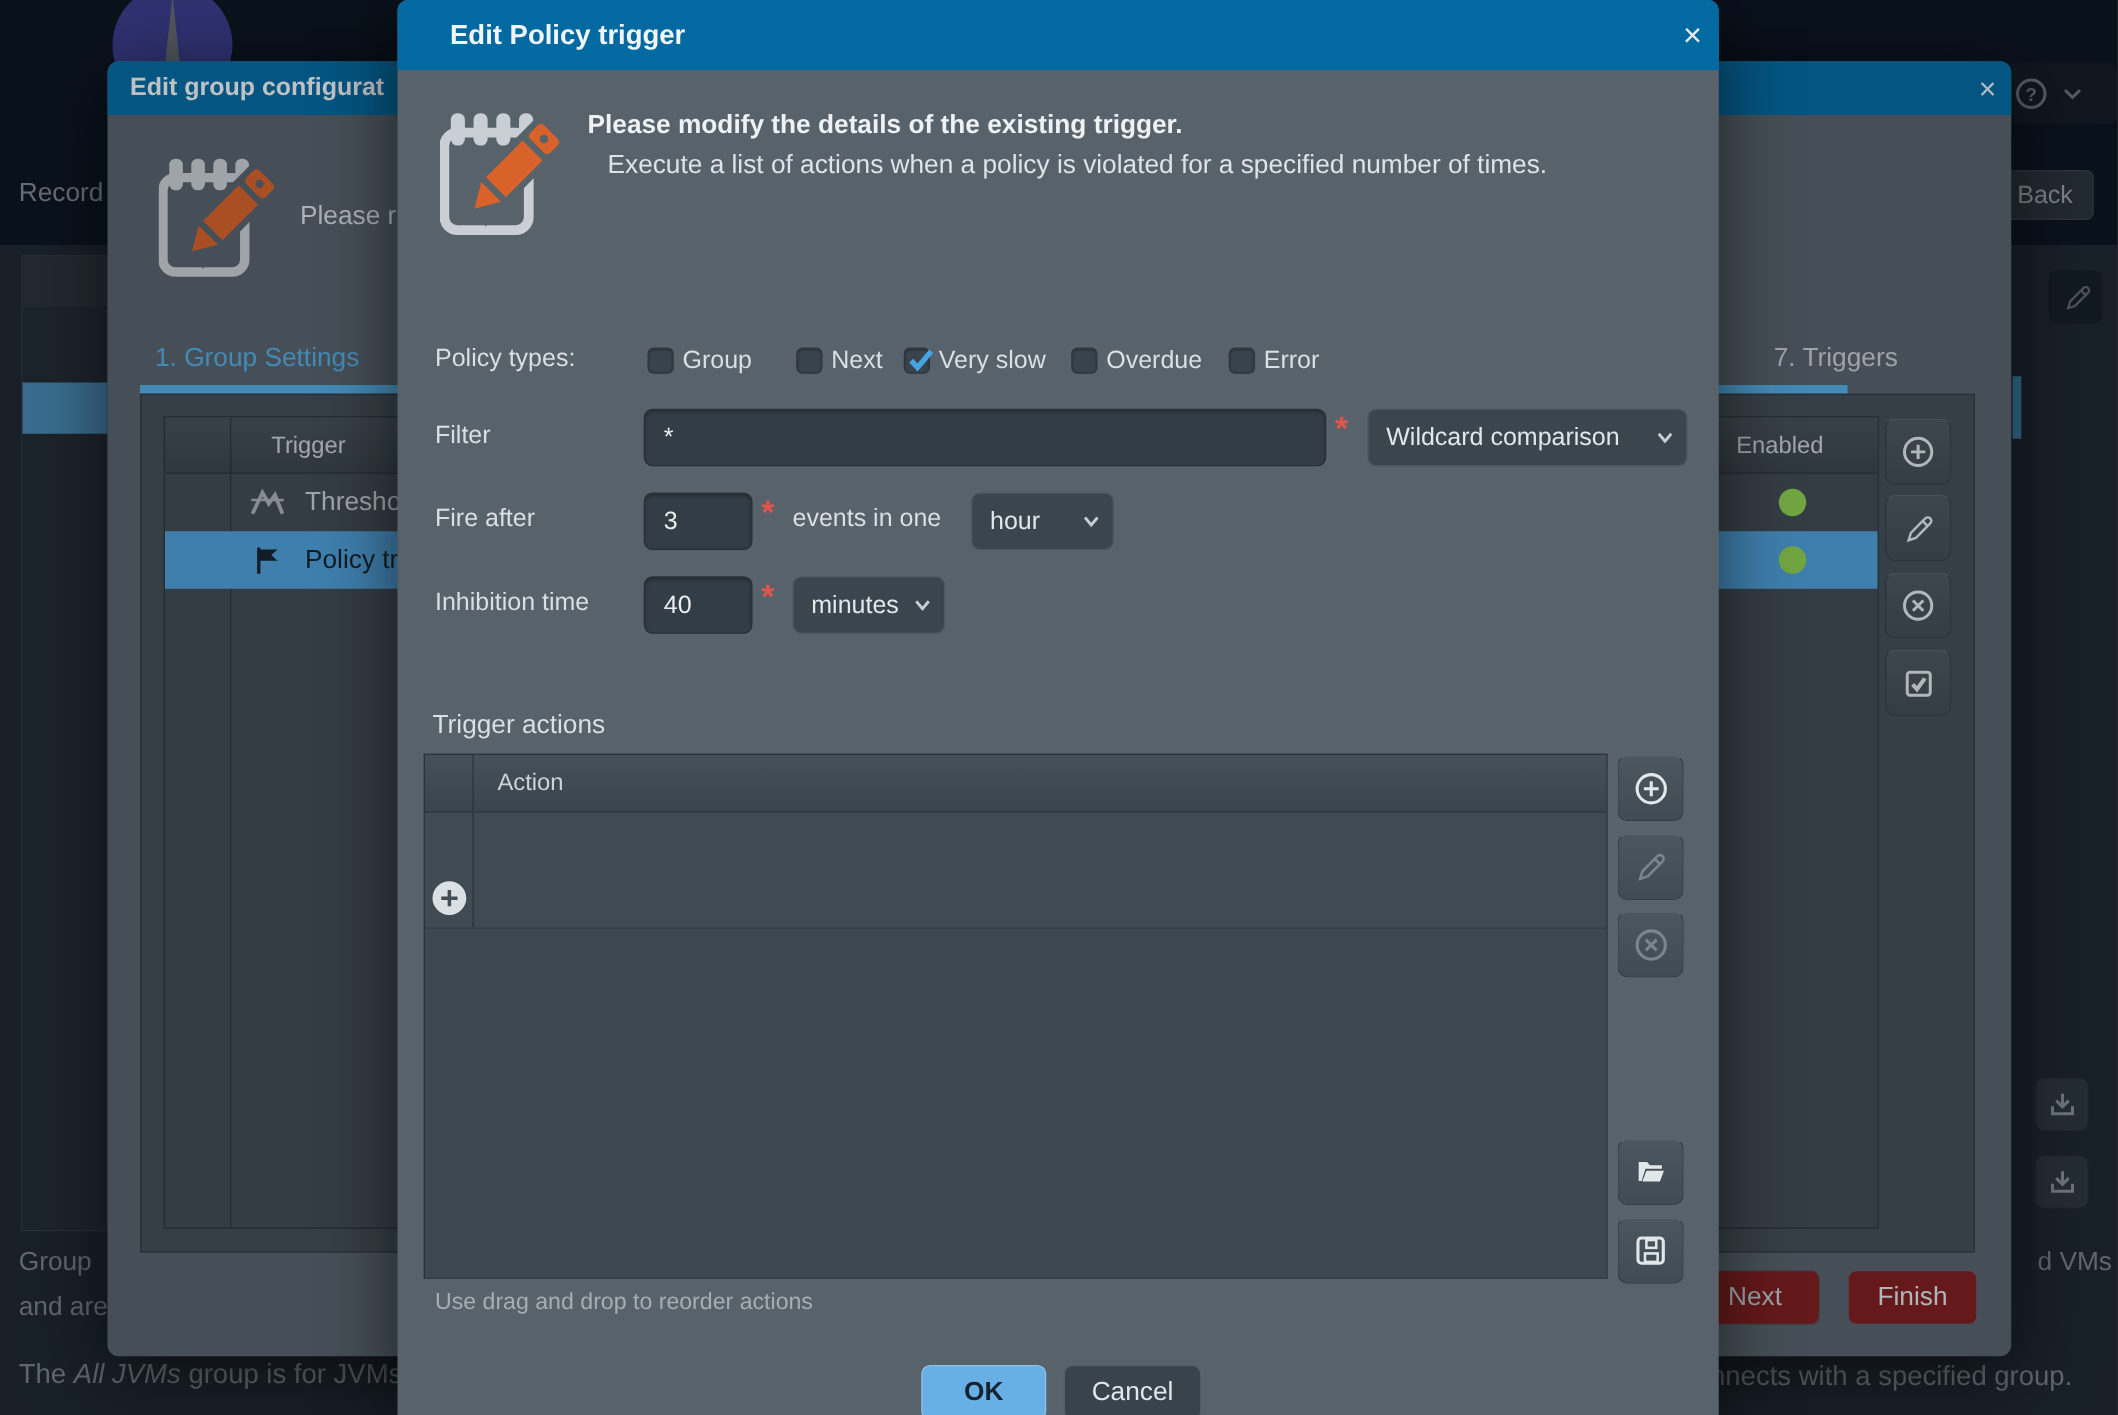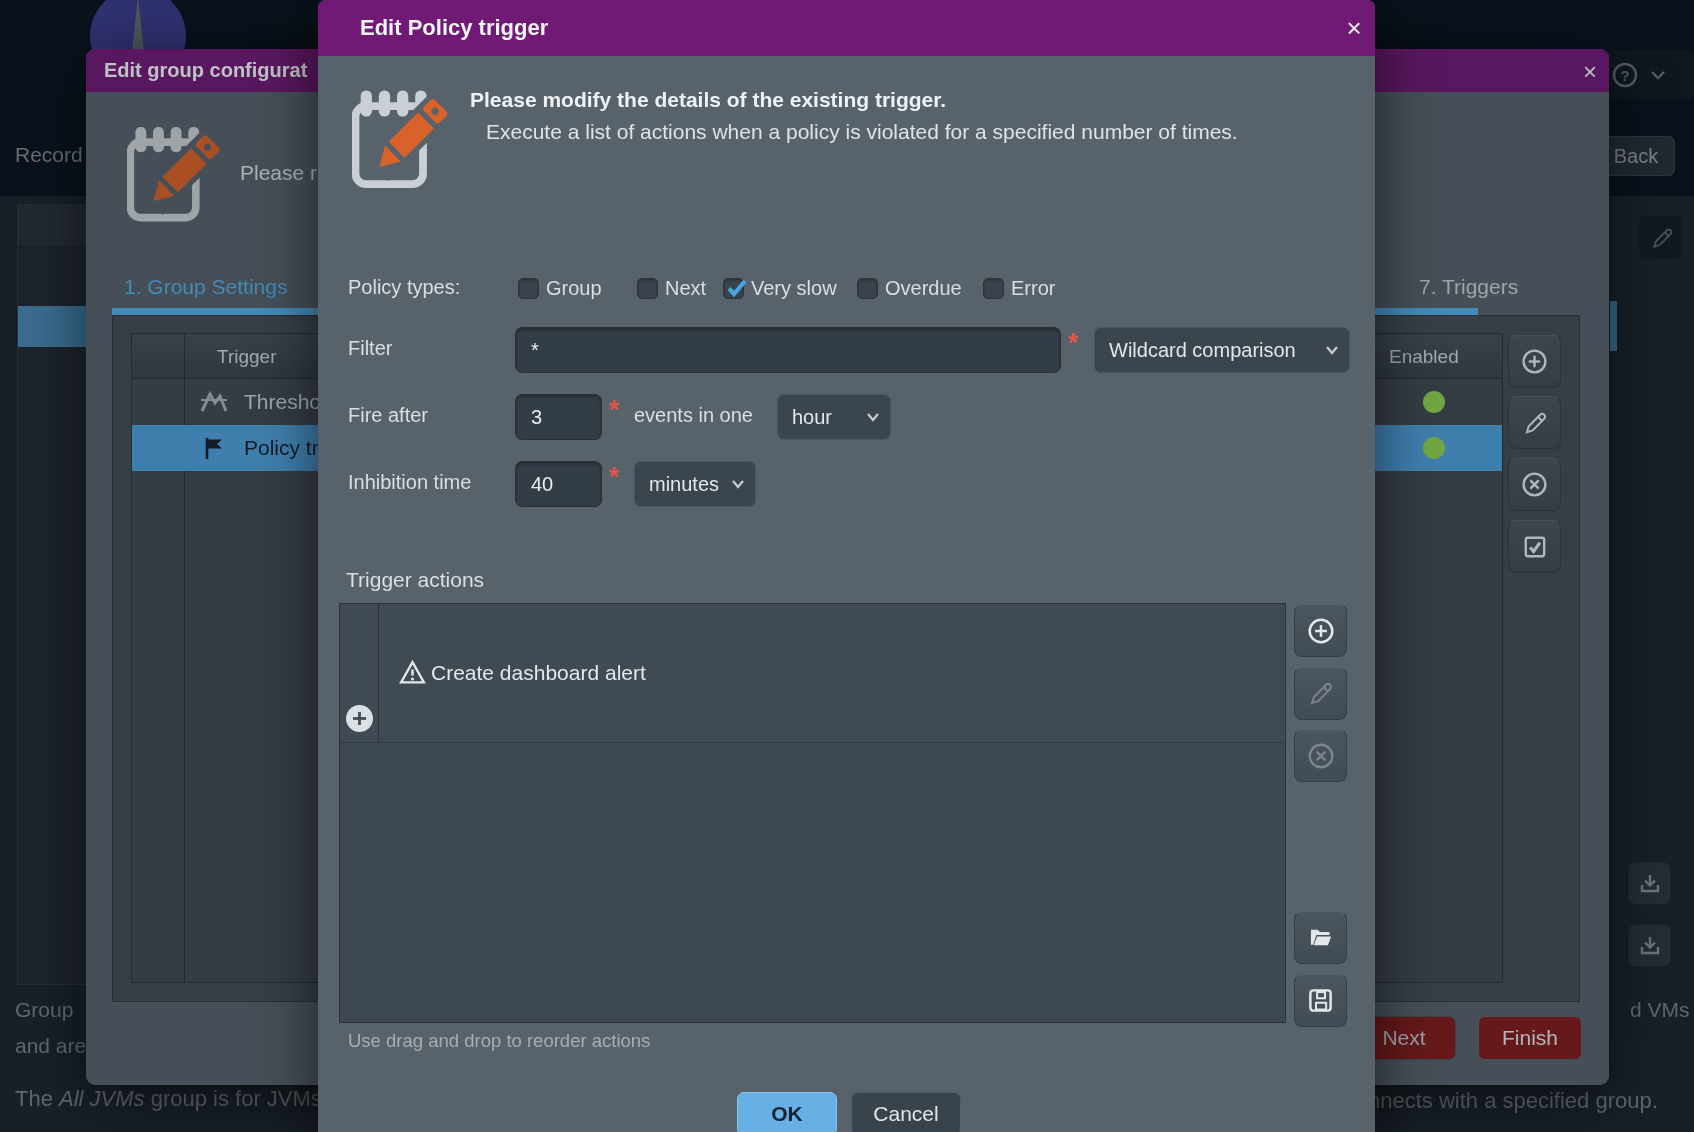--- a/index.html
+++ b/index.html
@@ -23,21 +23,21 @@
   .foot-text i{}
 
   
   #overlay1{position:absolute;inset:0;background:rgba(7,13,19,0.25);z-index:20;}
   #overlay2{position:absolute;inset:0;background:rgba(7,13,19,0.22);z-index:40;}
 
   
   .dlg{background:#58626b;box-shadow:0 12px 60px rgba(0,0,0,0.6);}
   #group-dialog{left:86px;top:49px;width:1523px;height:1036px;border-radius:9px;z-index:30;}
   #trigger-dialog{left:318px;top:0;width:1057px;height:1132px;border-radius:8px 8px 0 0;z-index:50;}
-  .titlebar{left:0;top:0;right:0;background:#701a75;color:#f1f5f8;font-weight:bold;}
+  .titlebar{left:0;top:0;right:0;background:#0369a1;color:#f1f5f8;font-weight:bold;}
   .close-x{color:#e7ecf0;font-size:26px;text-align:center;cursor:default;}
 
   .lbl{color:#d9dfe3;font-size:20px;}
   .input{background:#333d45;border:1px solid #272f37;border-radius:7px;color:#eaeef1;font-size:20px;padding:0 15px;display:flex;align-items:center;box-shadow:inset 0 2px 3px rgba(0,0,0,0.25);}
   .select{background:#3b454d;border:1px solid #4b555d;border-radius:7px;color:#e2e7ea;font-size:20px;padding:0 34px 0 14px;display:flex;align-items:center;}
   .select .chev{position:absolute;right:10px;top:50%;margin-top:-5px;}
   .req{color:#e0564a;font-size:27px;font-weight:bold;}
   .cb{width:21px;height:21px;background:#39434b;border:1px solid #2c353d;border-radius:5px;box-shadow:inset 0 1px 2px rgba(0,0,0,0.3);}
   .cb .mark{position:absolute;left:1px;top:-3px;color:#47a4e3;}
 
@@ -280,30 +280,25 @@
     <div class="abs select" style="left:316px;top:461px;width:122px;height:46px">
       <span>minutes</span>
       <svg class="chev" width="14" height="10" viewBox="0 0 14 10">
         <polyline points="2,2 7,8 12,2" fill="none" stroke="#c6cdd3" stroke-width="2.2"></polyline>
       </svg>
     </div>
 
     <div class="abs lbl" style="left:28px;top:568px;font-size:21px">Trigger actions</div>
 
     <div class="abs ttable" style="left:21px;top:603px;width:947px;height:420px">
+      <div class="abs thead" style="left:0;top:0;width:945px;height:46px">
+        <span class="abs" style="left:58px;line-height:46px">Action</span>
+      </div>
       <div class="gutter-line" style="left:38px"></div>
 
-      <div class="abs trow" style="left:0;top:46px;width:945px;height:46px">
-        <svg class="abs" style="left:59px;top:9px" width="27" height="27" viewBox="0 0 26 26">
-          <path d="M13 3 L24 22.5 H2 Z" fill="none" stroke="#e3e8eb" stroke-width="2.2"></path>
-          <line x1="13" y1="10" x2="13" y2="16" stroke="#e3e8eb" stroke-width="2.4"></line>
-          <circle cx="13" cy="19.3" r="1.5" fill="#e3e8eb"></circle>
-        </svg>
-        <span class="abs" style="left:91px">Create dashboard alert</span>
-      </div>
 
 
       <div class="abs plus-dot" style="left:6px;top:101px">
         <svg width="15" height="15" viewBox="0 0 15 15">
           <line x1="7.5" y1="1" x2="7.5" y2="14" stroke="#434d55" stroke-width="2.8"></line>
           <line x1="1" y1="7.5" x2="14" y2="7.5" stroke="#434d55" stroke-width="2.8"></line>
         </svg>
       </div>
 
       <div class="abs" style="left:0;top:138px;width:945px;height:280px;background:#3d474f;border-top:1px solid #333d45"></div>

